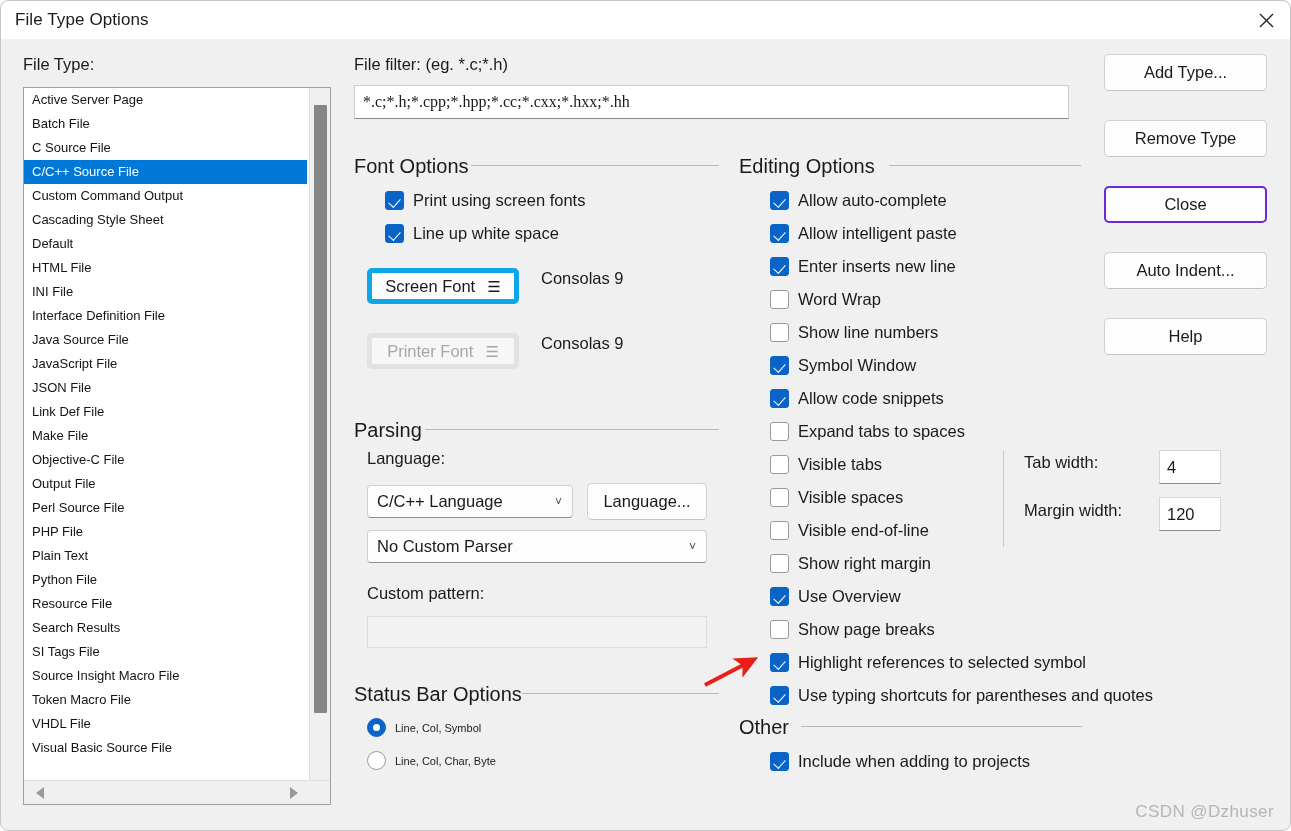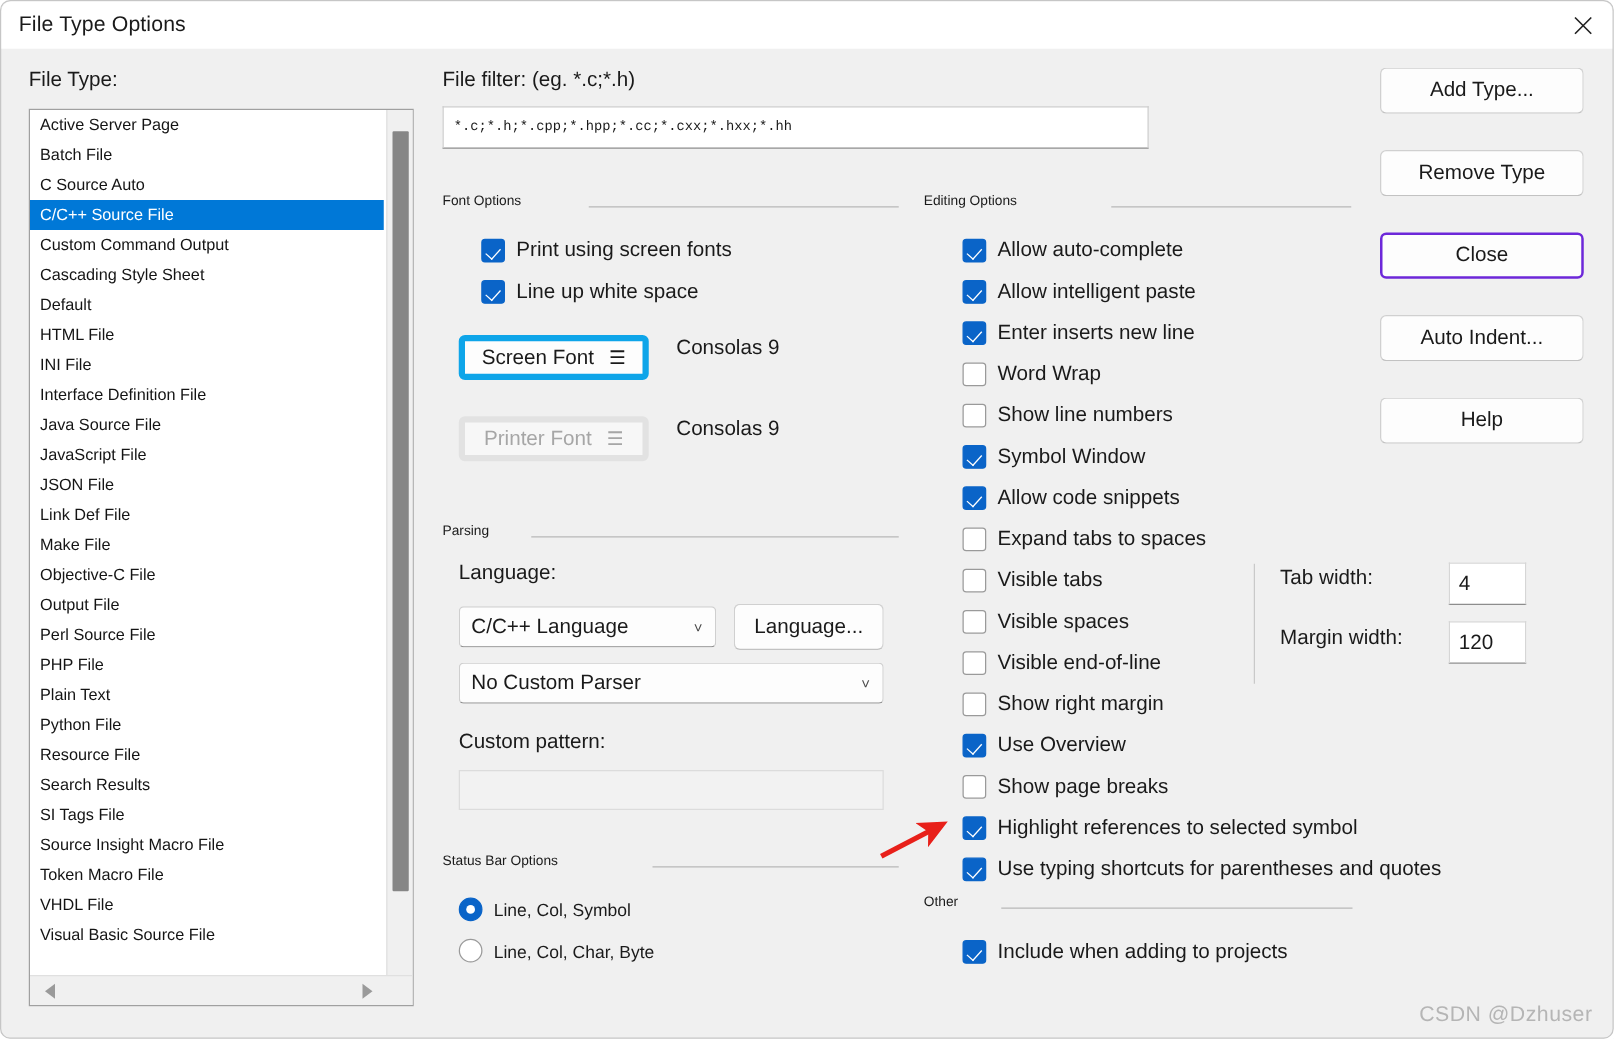--- a/index.html
+++ b/index.html
@@ -120,34 +120,34 @@
     border-top: 6px solid transparent;
     border-bottom: 6px solid transparent;
     border-left: 8px solid #9a9a9a;
   }
 
   
   #filter-label { left: 353px; top: 54px; }
   #filter-input {
     position: absolute;
     left: 353px; top: 84px;
-    width: 565px; height: 34px;
+    width: 715px; height: 34px;
     background: #ffffff;
     border: 1px solid #cccccc;
     border-bottom: 1px solid #8a8a8a;
-    font-size: 11px;
+    font-size: 16px;
     color: #1a1a1a;
     padding: 0 8px;
-    font-family: Liberation Mono, monospace;
+    font-family: Liberation Serif, serif;
   }
 
   
   .grp-caption {
     position: absolute;
-    font-size: 11px;
+    font-size: 20px;
     color: #1a1a1a;
     background: #f0f0f0;
     padding-right: 8px;
     white-space: nowrap;
   }
   .grp-rule {
     position: absolute;
     height: 1px;
     background: #b8b8b8;
   }
@@ -203,21 +203,21 @@
   .rd.on::after {
     content: "";
     position: absolute;
     left: 5px; top: 5px;
     width: 7px; height: 7px;
     border-radius: 50%;
     background: #ffffff;
   }
   .rd-label {
     margin-left: 9px;
-    font-size: 14px;
+    font-size: 11px;
     color: #1a1a1a;
   }
 
   
   .btn {
     position: absolute;
     background: #fdfdfd;
     border: 1px solid #d0d0d0;
     border-bottom-color: #c2c2c2;
     border-radius: 5px;
@@ -319,21 +319,21 @@
       </svg>
     </div>
   </div>
 
   <div class="lbl" id="ft-label">File Type:</div>
 
   <div id="ft-listwrap">
     <div id="ft-list">
       <div class="ft-item">Active Server Page</div>
       <div class="ft-item">Batch File</div>
-      <div class="ft-item">C Source Auto</div>
+      <div class="ft-item">C Source File</div>
       <div class="ft-item sel">C/C++ Source File</div>
       <div class="ft-item">Custom Command Output</div>
       <div class="ft-item">Cascading Style Sheet</div>
       <div class="ft-item">Default</div>
       <div class="ft-item">HTML File</div>
       <div class="ft-item">INI File</div>
       <div class="ft-item">Interface Definition File</div>
       <div class="ft-item">Java Source File</div>
       <div class="ft-item">JavaScript File</div>
       <div class="ft-item">JSON File</div>

